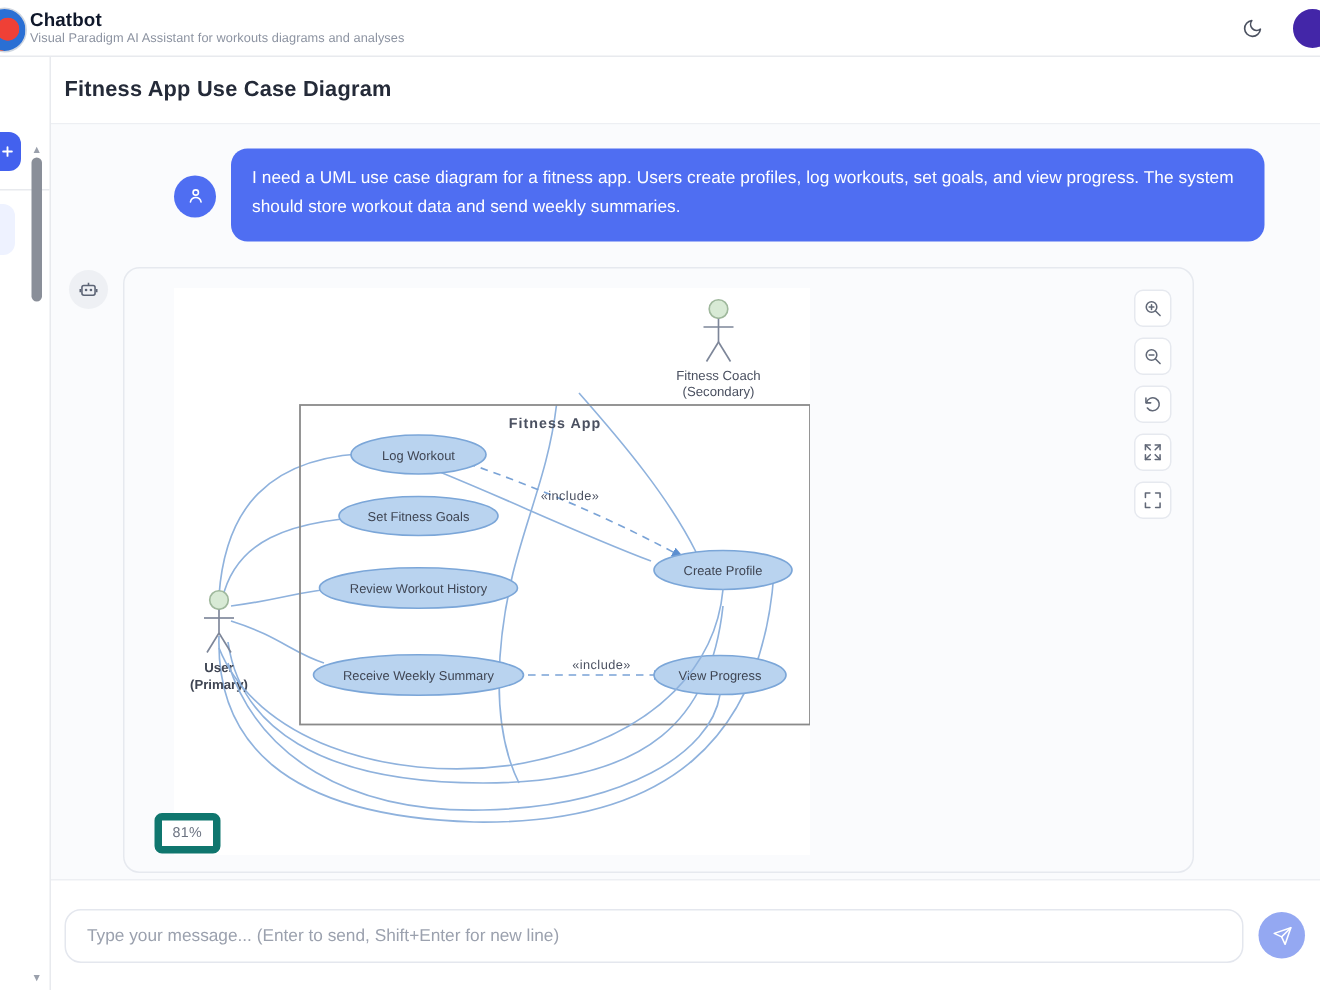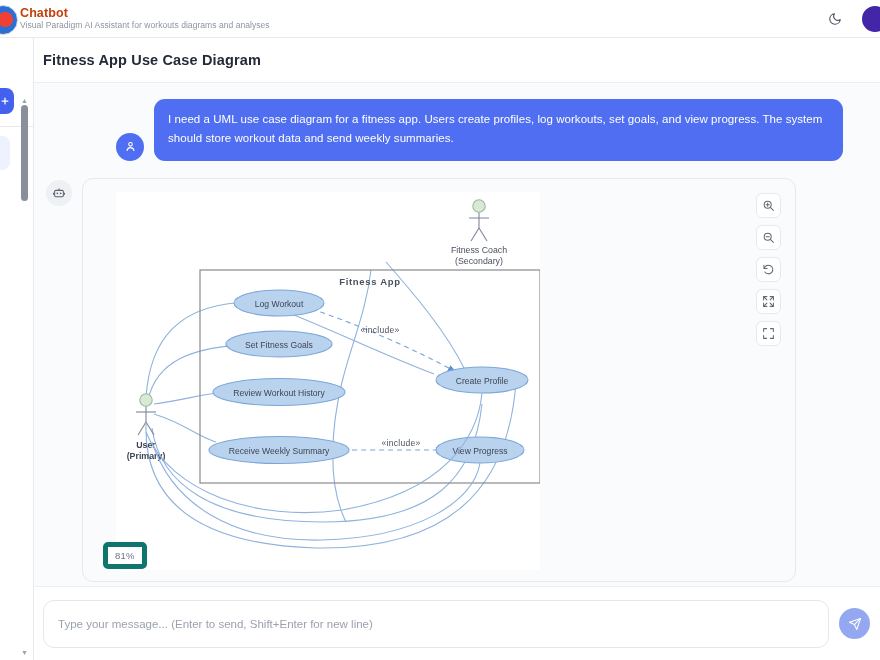--- a/index.html
+++ b/index.html
@@ -17,21 +17,21 @@
     background: #ffffff; border-bottom: 1px solid #e8eaee;
     display: flex; align-items: center; z-index: 30;
   }
   .vp-logo {
     position: absolute; left: -12px; top: 5px; width: 30px; height: 30px;
     border-radius: 50%;
     background: radial-gradient(circle at 58% 48%, #ef4036 0 34%, #2a6fd4 36% 66%, #d83a2e 68% 100%);
     border: 1px solid #cfd6e0;
   }
   .brand-text { margin-left: 20px; line-height: 1.12; }
-  .brand-title { font-size: 12.5px; font-weight: bold; color: #c2410c; letter-spacing: .1px; }
+  .brand-title { font-size: 12.5px; font-weight: bold; color: #0f172a; letter-spacing: .1px; }
   .brand-sub { font-size: 8.5px; color: #8c93a1; letter-spacing: .05px; margin-top: 1px; }
 
   .topbar-right {
     position: absolute; right: 0; top: 0; height: 38px;
     display: flex; align-items: center; gap: 14px; padding-right: 0;
   }
   .moon-btn {
     width: 22px; height: 22px; display: flex; align-items: center; justify-content: center;
     cursor: pointer; color: #4b5160;
   }
@@ -88,21 +88,21 @@
     display: flex; align-items: center; padding-left: 9px;
   }
   .conv-title { font-size: 14.5px; font-weight: bold; color: #242a38; letter-spacing: .15px; }
 
   .scrollzone {
     flex: 1 1 auto; position: relative; overflow: hidden; background: #fafbfd;
   }
 
   
   .msg-user {
-    display: flex; align-items: flex-end; gap: 10px;
+    display: flex; align-items: center; gap: 10px;
     padding: 16px 10px 0 82px;
   }
   .user-avatar {
     width: 28px; height: 28px; border-radius: 50%; background: #4f6ef2;
     display: flex; align-items: center; justify-content: center; flex: 0 0 auto;
     margin-top: 2px;
   }
   .bubble-user {
     background: #4f6ef2; color: #ffffff; border-radius: 11px;
     padding: 11px 14px 12px 14px; font-size: 11.5px; line-height: 1.68;
@@ -145,21 +145,21 @@
     display: flex; align-items: center; justify-content: center; color: #616877;
   }
 
   
   .composer {
     flex: 0 0 auto; height: 74px; background: #ffffff;
     border-top: 1px solid #edeff3;
     display: flex; align-items: center; gap: 10px; padding: 0 12px 0 9px;
   }
   .composer-input {
-    flex: 1 1 auto; height: 48px; background: #ffffff;
+    flex: 1 1 auto; height: 36px; background: #ffffff;
     border: 1px solid #e4e7ee; border-radius: 11px;
     font-family: "Liberation Sans", sans-serif; font-size: 11.5px;
     color: #2b3040; padding: 0 14px; outline: none;
   }
   .composer-input::placeholder { color: #9ba1ae; }
   .send-btn {
     width: 31px; height: 31px; border-radius: 50%; background: #94a8f2;
     display: flex; align-items: center; justify-content: center;
     cursor: pointer; color: #ffffff; flex: 0 0 auto; margin-right: -2px;
   }

